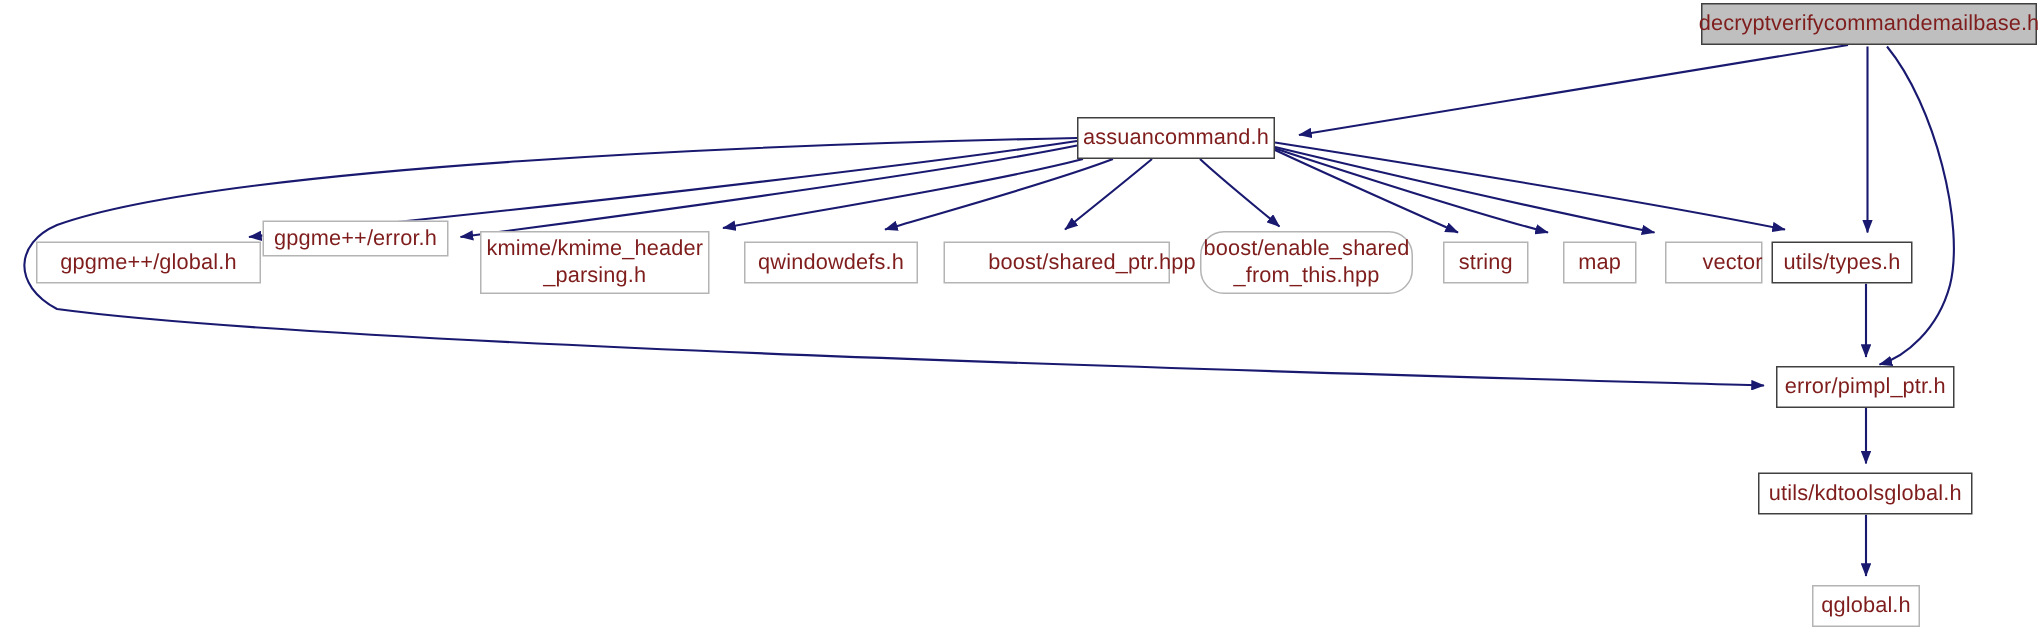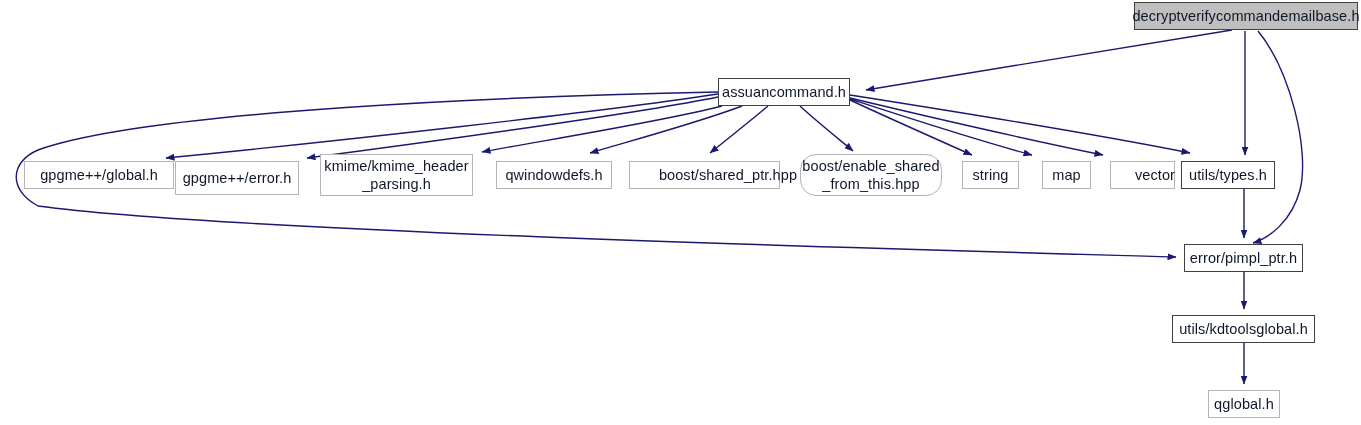--- a/index.html
+++ b/index.html
@@ -25,21 +25,21 @@
   }
   .node {
     position: absolute;
     box-sizing: border-box;
     display: flex;
     align-items: center;
     justify-content: center;
     text-align: center;
     background: #ffffff;
     border: 1px solid #b4b4b4;
-    color: #0f172a;
+    color: #7f1d1d;
     font-size: 14.5px;
     line-height: 1.25;
     white-space: pre;
     letter-spacing: 0.1px;
   }
   .node.strong {
     border: 1.6px solid #404040;
   }
   .node.root {
     background: #bfbfbf;
@@ -75,21 +75,21 @@
         <path d="M1244,189 L1244,238" marker-end="url(#arrowhead)" stroke="#191970"></path>
         <path d="M1244,272 L1244,309" marker-end="url(#arrowhead)" stroke="#191970"></path>
         <path d="M1244,343 L1244,384" marker-end="url(#arrowhead)" stroke="#191970"></path>
       </g>
   </svg>
 
   <div id="node-layer">
       <div class="node root" style="left: 1134px; top: 2px; width: 224px; height: 28px;"><span>decryptverifycommandemailbase.h</span></div>
       <div class="node strong" style="left: 718px; top: 78px; width: 132px; height: 28px;"><span>assuancommand.h</span></div>
       <div class="node" style="left: 24px; top: 161px; width: 150px; height: 28px;"><span>gpgme++/global.h</span></div>
-      <div class="node" style="left: 175px; top: 161px; width: 124px; height: 34px;"><span>gpgme++/error.h</span></div>
+      <div class="node" style="left: 175px; top: 147px; width: 124px; height: 24px;"><span>gpgme++/error.h</span></div>
       <div class="node" style="left: 320px; top: 154px; width: 153px; height: 42px;"><span>kmime/kmime_header
 _parsing.h</span></div>
       <div class="node" style="left: 496px; top: 161px; width: 116px; height: 28px;"><span>qwindowdefs.h</span></div>
       <div class="node" style="left: 629px; top: 161px; width: 151px; height: 28px; padding-left: 47px;"><span>boost/shared_ptr.hpp</span></div>
       <div class="node" style="left: 800px; top: 154px; width: 142px; height: 42px; border-radius: 16px;"><span>boost/enable_shared
 _from_this.hpp</span></div>
       <div class="node" style="left: 962px; top: 161px; width: 57px; height: 28px;"><span>string</span></div>
       <div class="node" style="left: 1042px; top: 161px; width: 49px; height: 28px;"><span>map</span></div>
       <div class="node" style="left: 1110px; top: 161px; width: 65px; height: 28px; padding-left: 25px;"><span>vector</span></div>
       <div class="node strong" style="left: 1181px; top: 161px; width: 94px; height: 28px;"><span>utils/types.h</span></div>

